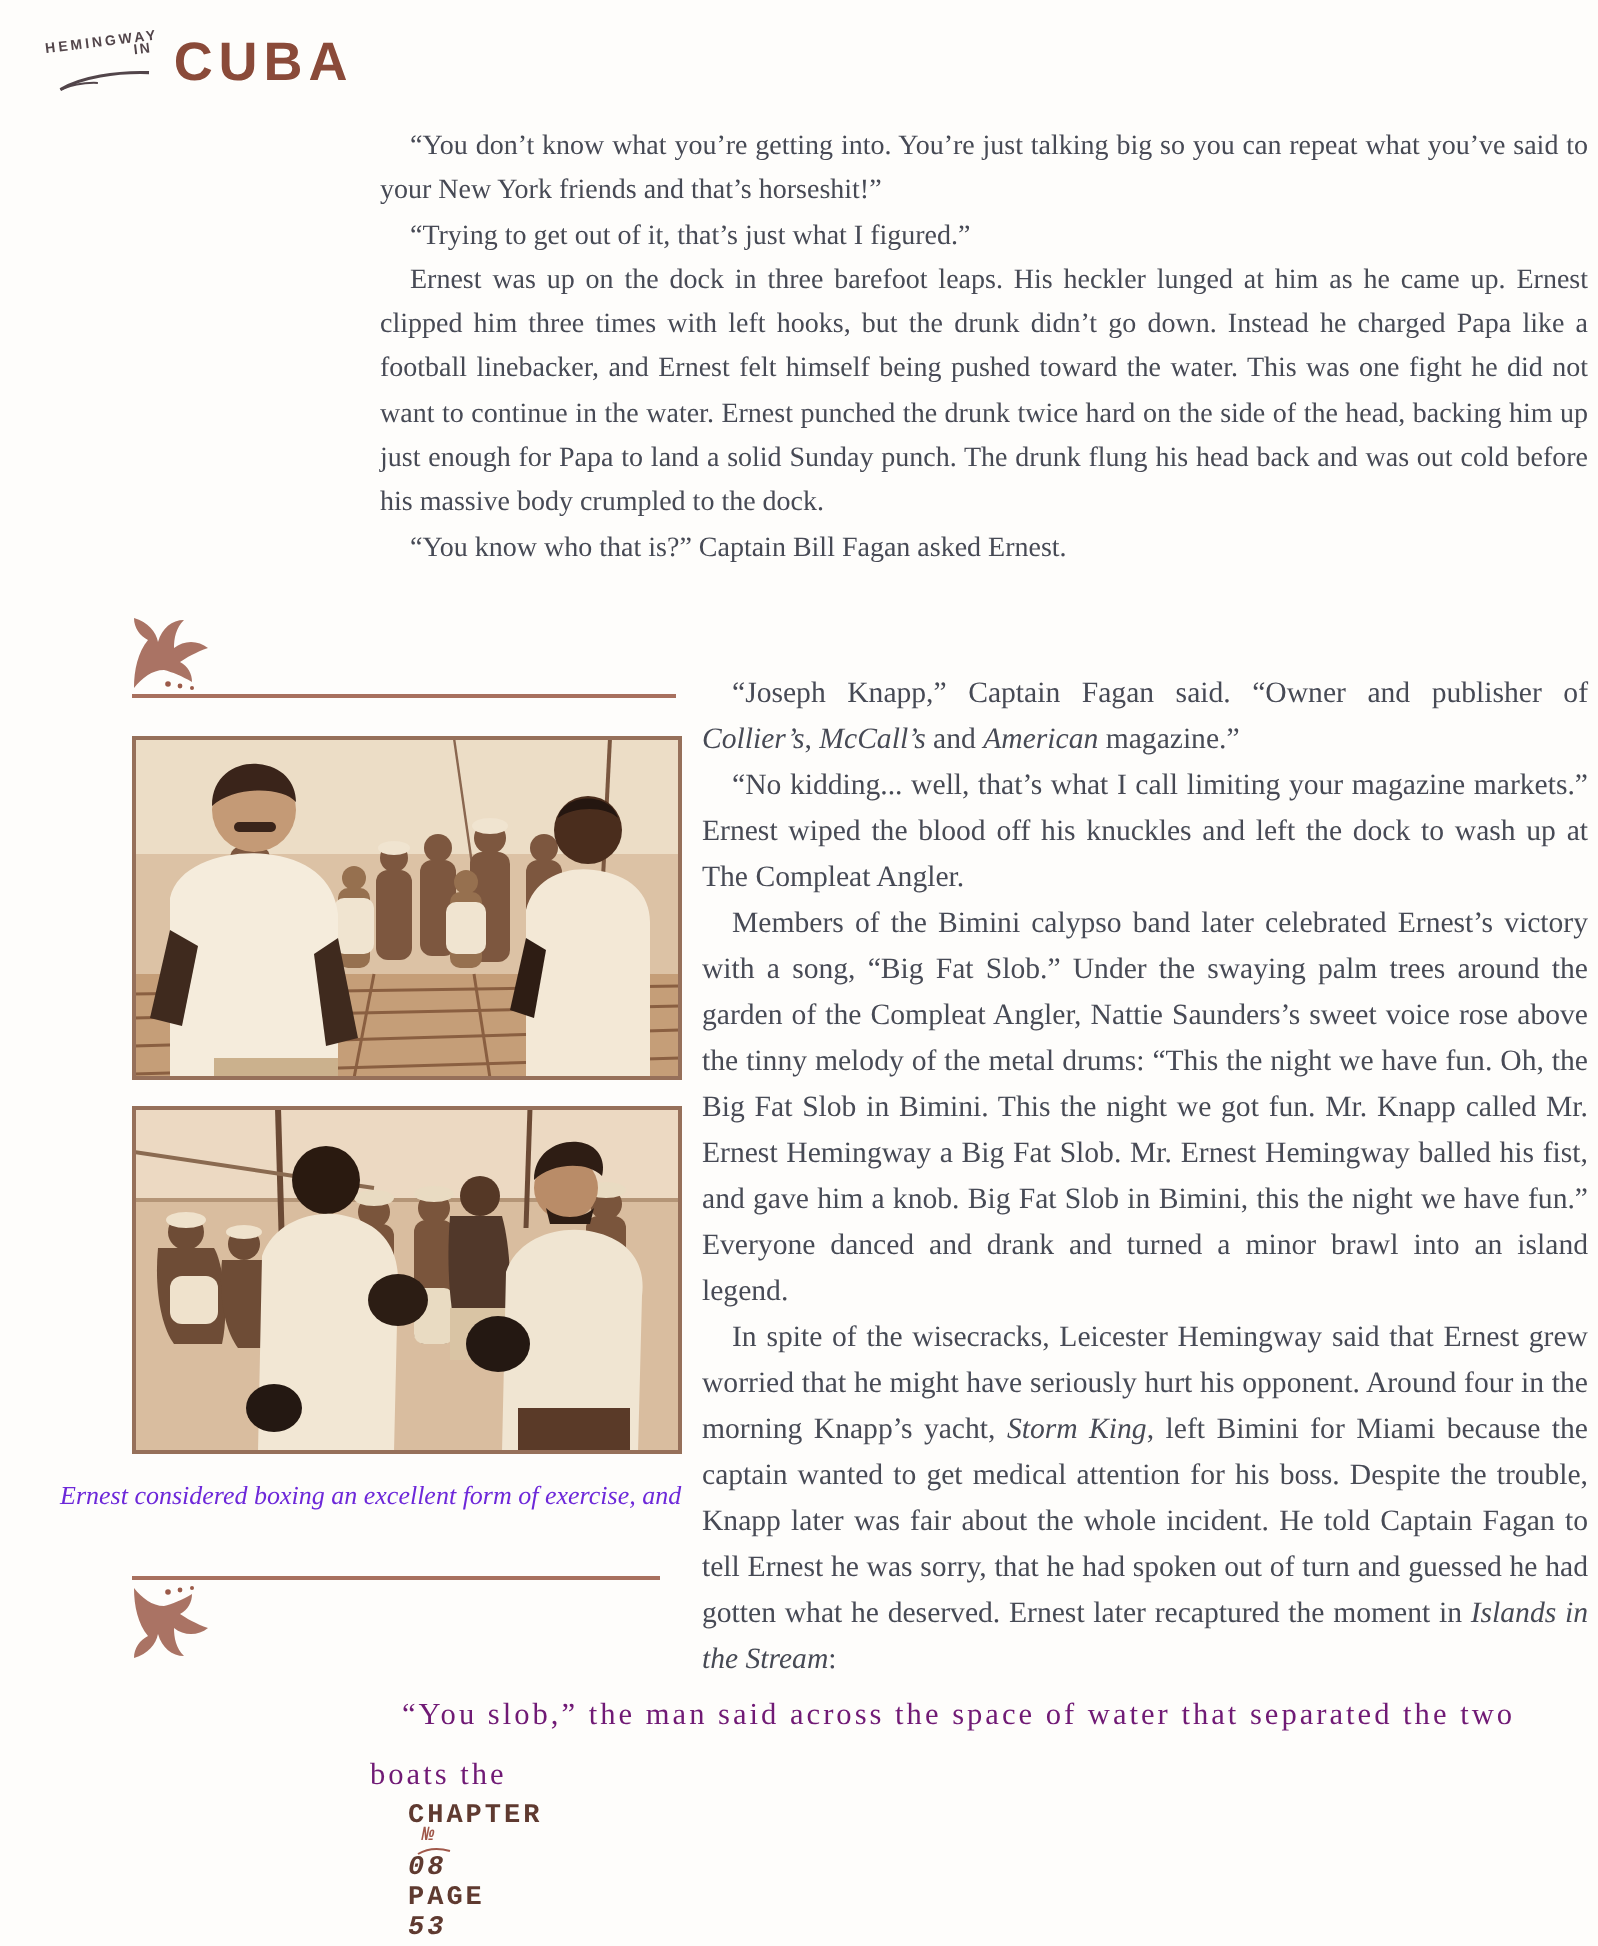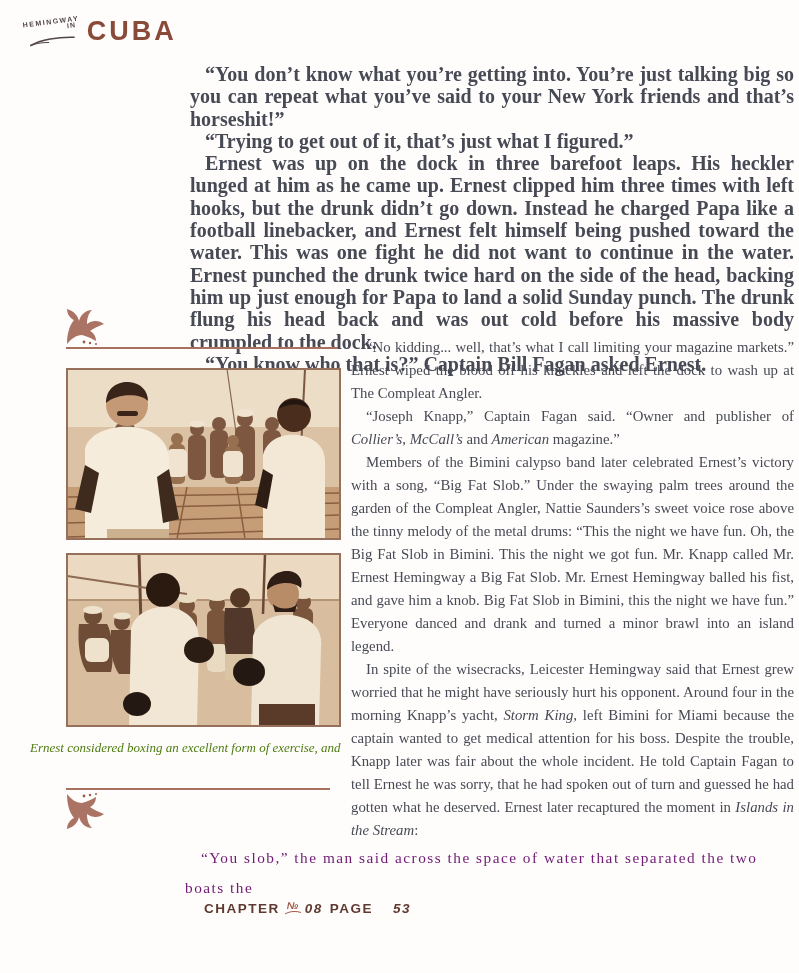--- a/index.html
+++ b/index.html
@@ -12,48 +12,48 @@
   
   .logo{position:absolute;left:24px;top:14px;display:flex;align-items:center;}
   .logo-small{transform:rotate(-7deg);margin-right:6px;margin-top:4px;
     font-family:"Liberation Sans",sans-serif;color:#52454a;text-align:center;}
   .logo-hemingway{font-size:7px;font-weight:bold;letter-spacing:1.5px;line-height:7px;}
   .logo-in{font-size:7px;font-weight:bold;letter-spacing:1px;line-height:6px;text-align:right;padding-right:4px;}
   .logo-cuba{font-family:"Liberation Sans",sans-serif;font-weight:bold;font-size:27px;
     letter-spacing:3px;color:#8a4a39;}
   
   .top-text{position:absolute;left:190px;top:63px;width:604px;
-    font-size:20px;line-height:22.3px;text-align:justify;font-weight:bold;}
+    font-size:14px;line-height:22.3px;text-align:justify;}
   .col-text{position:absolute;left:351px;top:336px;width:443px;
     font-size:14.8px;line-height:23px;text-align:justify;}
   .p{margin:0;text-indent:15px;}
   .ital{font-style:italic;}
   
   .rule{position:absolute;height:2px;background:#a8705e;}
   .rule-top{left:66px;top:347px;width:272px;}
   .rule-bottom{left:66px;top:788px;width:264px;}
   .flourish{position:absolute;left:64px;width:44px;height:38px;color:#9b5a49;}
   .flourish-top{top:308px;}
   .flourish-bottom{top:792px;transform:scaleY(-1);}
   .photo{position:absolute;left:66px;width:273px;border:1px solid #96705a;
     background:#dbc0a4;}
   .photo-1{top:368px;height:170px;}
   .photo-2{top:553px;height:172px;}
   .photo svg{display:block;}
   .caption{position:absolute;left:30px;top:734px;width:330px;
-    font-size:13px;font-style:italic;line-height:28px;color:#4d7c0f;}
+    font-size:13px;font-style:italic;line-height:28px;color:#6d28d9;}
   .caption div{white-space:nowrap;}
   
   .quote{position:absolute;left:185px;top:843px;width:604px;
     font-size:15.3px;line-height:30px;letter-spacing:1.5px;color:#701a75;}
   .quote .q1{text-indent:16px;}
   
-  .footer{position:absolute;left:204px;top:901px;display:flex;align-items:center;
-    font-family:Liberation Sans, sans-serif;font-weight:bold;font-size:13.5px;
-    letter-spacing:1.5px;color:#5f3a30;}
+  .footer{position:absolute;left:204px;top:901px;display:flex;align-items:flex-start;
+    font-family:Liberation Mono, monospace;font-weight:bold;font-size:13.5px;
+    letter-spacing:1.5px;color:#5f3a30;flex-direction:column;}
   .footer .no{position:relative;font-size:10px;color:#a0584a;margin:0 5px 0 7px;
     font-style:italic;top:-3px;}
   .footer .no svg{position:absolute;left:-3px;bottom:-4px;}
   .footer .num{font-style:italic;margin-right:7px;}
   .footer .pg{margin-right:20px;}
 </style>
 </head>
 <body>
 
 <div class="page">
@@ -218,22 +218,22 @@
   <div class="flourish flourish-bottom">
     <svg width="44" height="38" viewBox="0 0 44 38">
       <path d="M3,36 C3,27 5,18 10,12 C6,10 3,6 3,1 C10,3 14,8 15,13 C17,6 22,2 28,2 C24,6 23,11 23,16 C28,12 35,12 40,16 C34,18 29,21 26,23 C30,25 32,29 32,33 C27,30 22,28 18,27 C12,27 7,31 3,36 Z" fill="currentColor" opacity="0.85"></path>
       <circle cx="20" cy="34" r="1.4" fill="currentColor"></circle>
       <circle cx="26" cy="35" r="1.2" fill="currentColor"></circle>
       <circle cx="32" cy="36" r="1" fill="currentColor"></circle>
     </svg>
   </div>
 
   <div class="col-text">
+    <p class="p"><span>“Joseph Knapp,” Captain Fagan said. “Owner and publisher of </span><span class="ital">Collier’s</span><span>, </span><span class="ital">McCall’s</span><span> and </span><span class="ital">American</span><span> magazine.”</span></p>
     <p class="p"><span>“No kidding... well, that’s what I call limiting your magazine markets.” Ernest wiped the blood off his knuckles and left the dock to wash up at The Compleat Angler.</span></p>
-    <p class="p"><span>“Joseph Knapp,” Captain Fagan said. “Owner and publisher of </span><span class="ital">Collier’s</span><span>, </span><span class="ital">McCall’s</span><span> and </span><span class="ital">American</span><span> magazine.”</span></p>
     <p class="p"><span>Members of the Bimini calypso band later celebrated Ernest’s victory with a song, “Big Fat Slob.” Under the swaying palm trees around the garden of the Compleat Angler, Nattie Saunders’s sweet voice rose above the tinny melody of the metal drums: “This the night we have fun. Oh, the Big Fat Slob in Bimini. This the night we got fun. Mr. Knapp called Mr. Ernest Hemingway a Big Fat Slob. Mr. Ernest Hemingway balled his fist, and gave him a knob. Big Fat Slob in Bimini, this the night we have fun.” Everyone danced and drank and turned a minor brawl into an island legend.</span></p>
     <p class="p"><span>In spite of the wisecracks, Leicester Hemingway said that Ernest grew worried that he might have seriously hurt his opponent. Around four in the morning Knapp’s yacht, </span><span class="ital">Storm King</span><span>, left Bimini for Miami because the captain wanted to get medical attention for his boss. Despite the trouble, Knapp later was fair about the whole incident. He told Captain Fagan to tell Ernest he was sorry, that he had spoken out of turn and guessed he had gotten what he deserved. Ernest later recaptured the moment in </span><span class="ital">Islands in the Stream</span><span>:</span></p>
   </div>
 
   <div class="quote">
     <div class="q1">“You slob,” the man said across the space of water that separated the two boats the</div>
   </div>
 
   <div class="footer">
     <span>CHAPTER</span>

